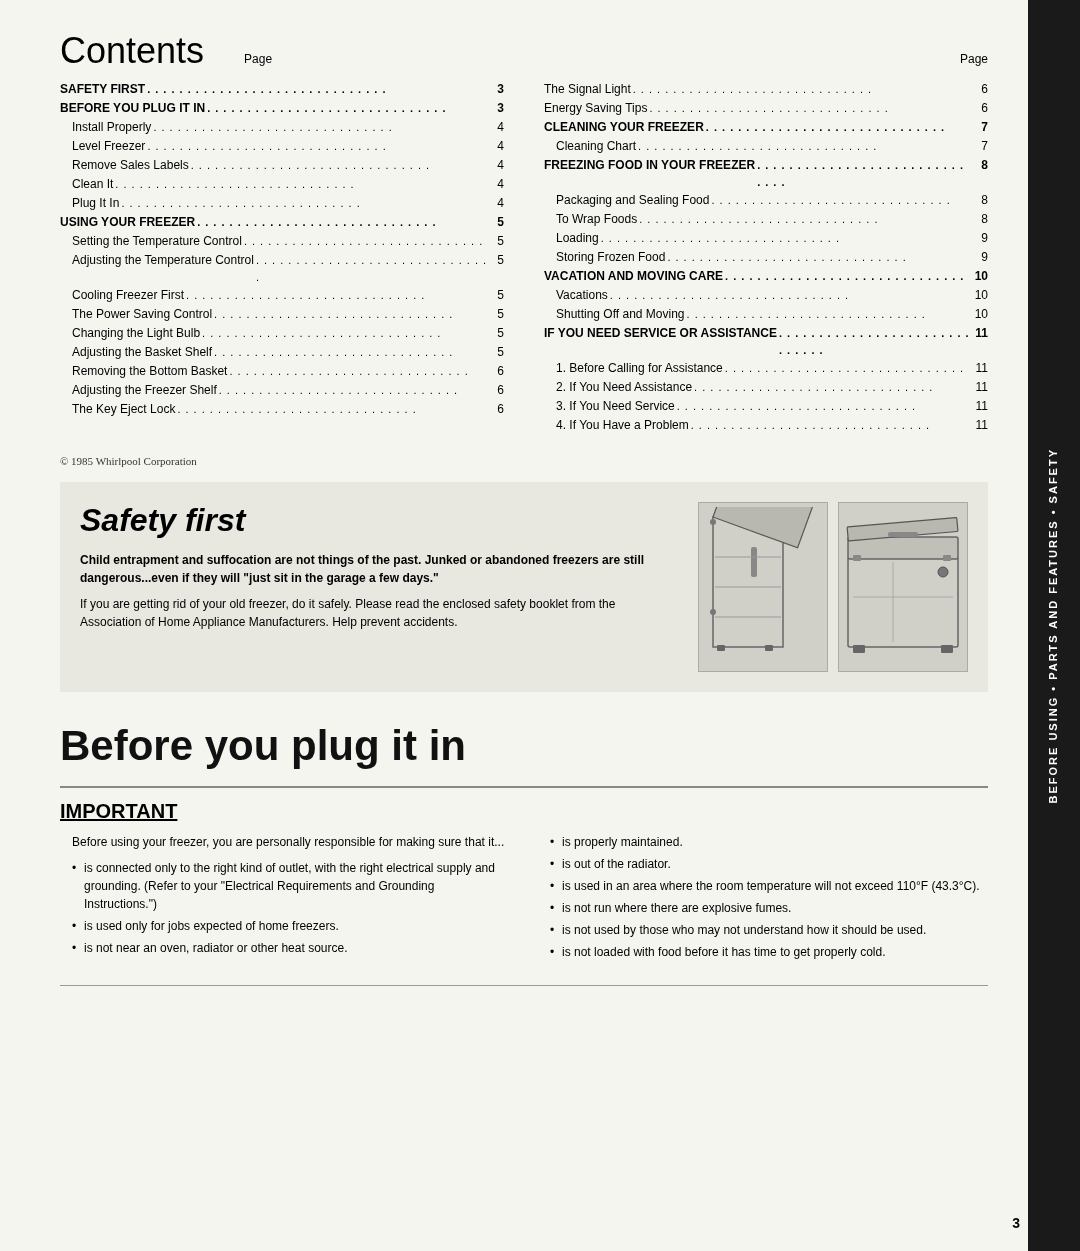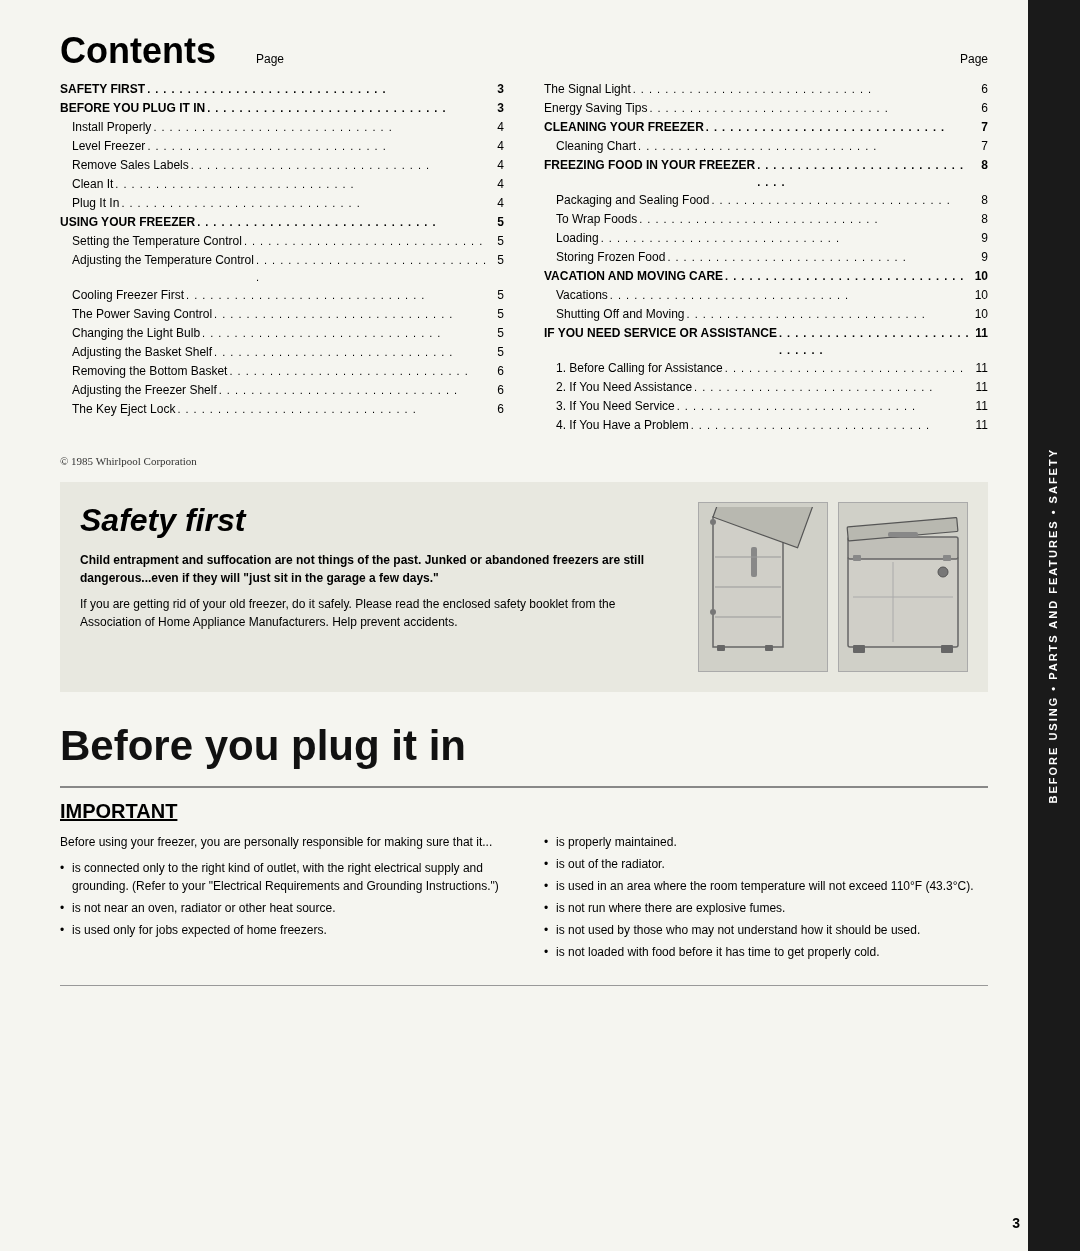--- a/index.html
+++ b/index.html
@@ -44,21 +44,21 @@
       font-family: Arial, sans-serif;
     }
 
     
     .contents-section {
       margin-bottom: 20px;
     }
 
     .contents-title {
       font-size: 36px;
-      font-weight: bold;
+      font-weight: normal;
       font-family: Arial, Helvetica, sans-serif;
       margin-bottom: 8px;
     }
 
     .contents-table {
       display: flex;
       gap: 40px;
       font-size: 12px;
       font-family: Arial, Helvetica, sans-serif;
     }
@@ -195,20 +195,21 @@
       text-decoration: underline;
       margin-bottom: 10px;
     }
 
     .plug-body {
       display: flex;
       gap: 40px;
       font-size: 12px;
       font-family: Arial, sans-serif;
       line-height: 1.5;
+      margin-left: 12px;
     }
 
     .plug-col {
       flex: 1;
     }
 
     .plug-intro {
       margin-bottom: 8px;
       font-size: 12px;
       font-family: Arial, sans-serif;
@@ -497,22 +498,22 @@
 
   <div class="plug-section">
     <h2 class="plug-title">Before you plug it in</h2>
     <hr class="separator-line">
     <div class="important-heading">IMPORTANT</div>
     <div class="plug-body">
       <div class="plug-col">
         <p class="plug-intro">Before using your freezer, you are personally responsible for making sure that it...</p>
         <ul class="bullet-list" id="plug-left-list">
             <li>is connected only to the right kind of outlet, with the right electrical supply and grounding. (Refer to your "Electrical Requirements and Grounding Instructions.")</li>
+            <li>is used only for jobs expected of home freezers.</li>
             <li>is not near an oven, radiator or other heat source.</li>
-            <li>is used only for jobs expected of home freezers.</li>
           </ul>
       </div>
       <div class="plug-col">
         <ul class="bullet-list" id="plug-right-list">
             <li>is properly maintained.</li>
             <li>is out of the radiator.</li>
             <li>is used in an area where the room temperature will not exceed 110°F (43.3°C).</li>
             <li>is not run where there are explosive fumes.</li>
             <li>is not used by those who may not understand how it should be used.</li>
             <li>is not loaded with food before it has time to get properly cold.</li>

